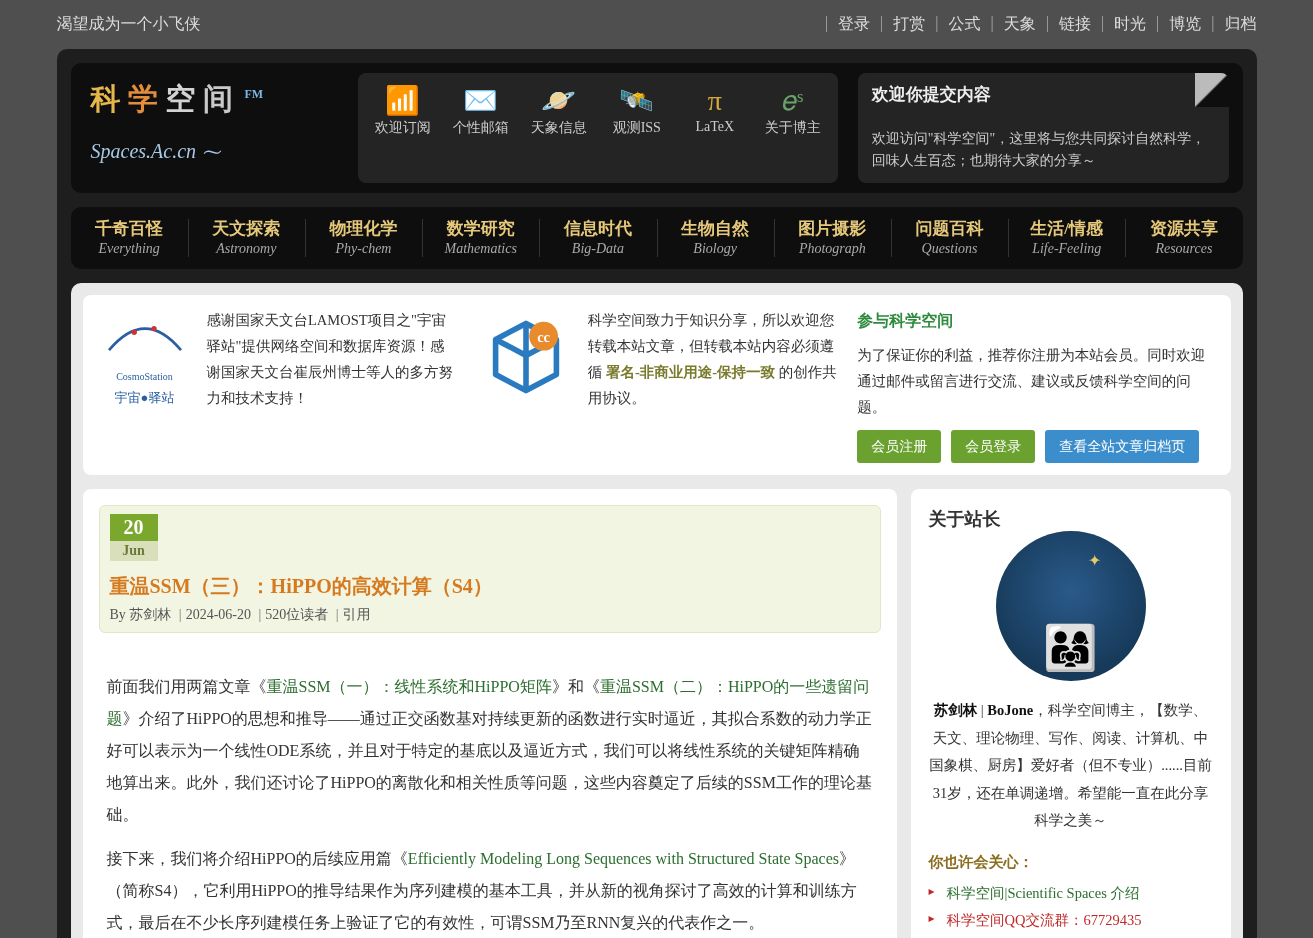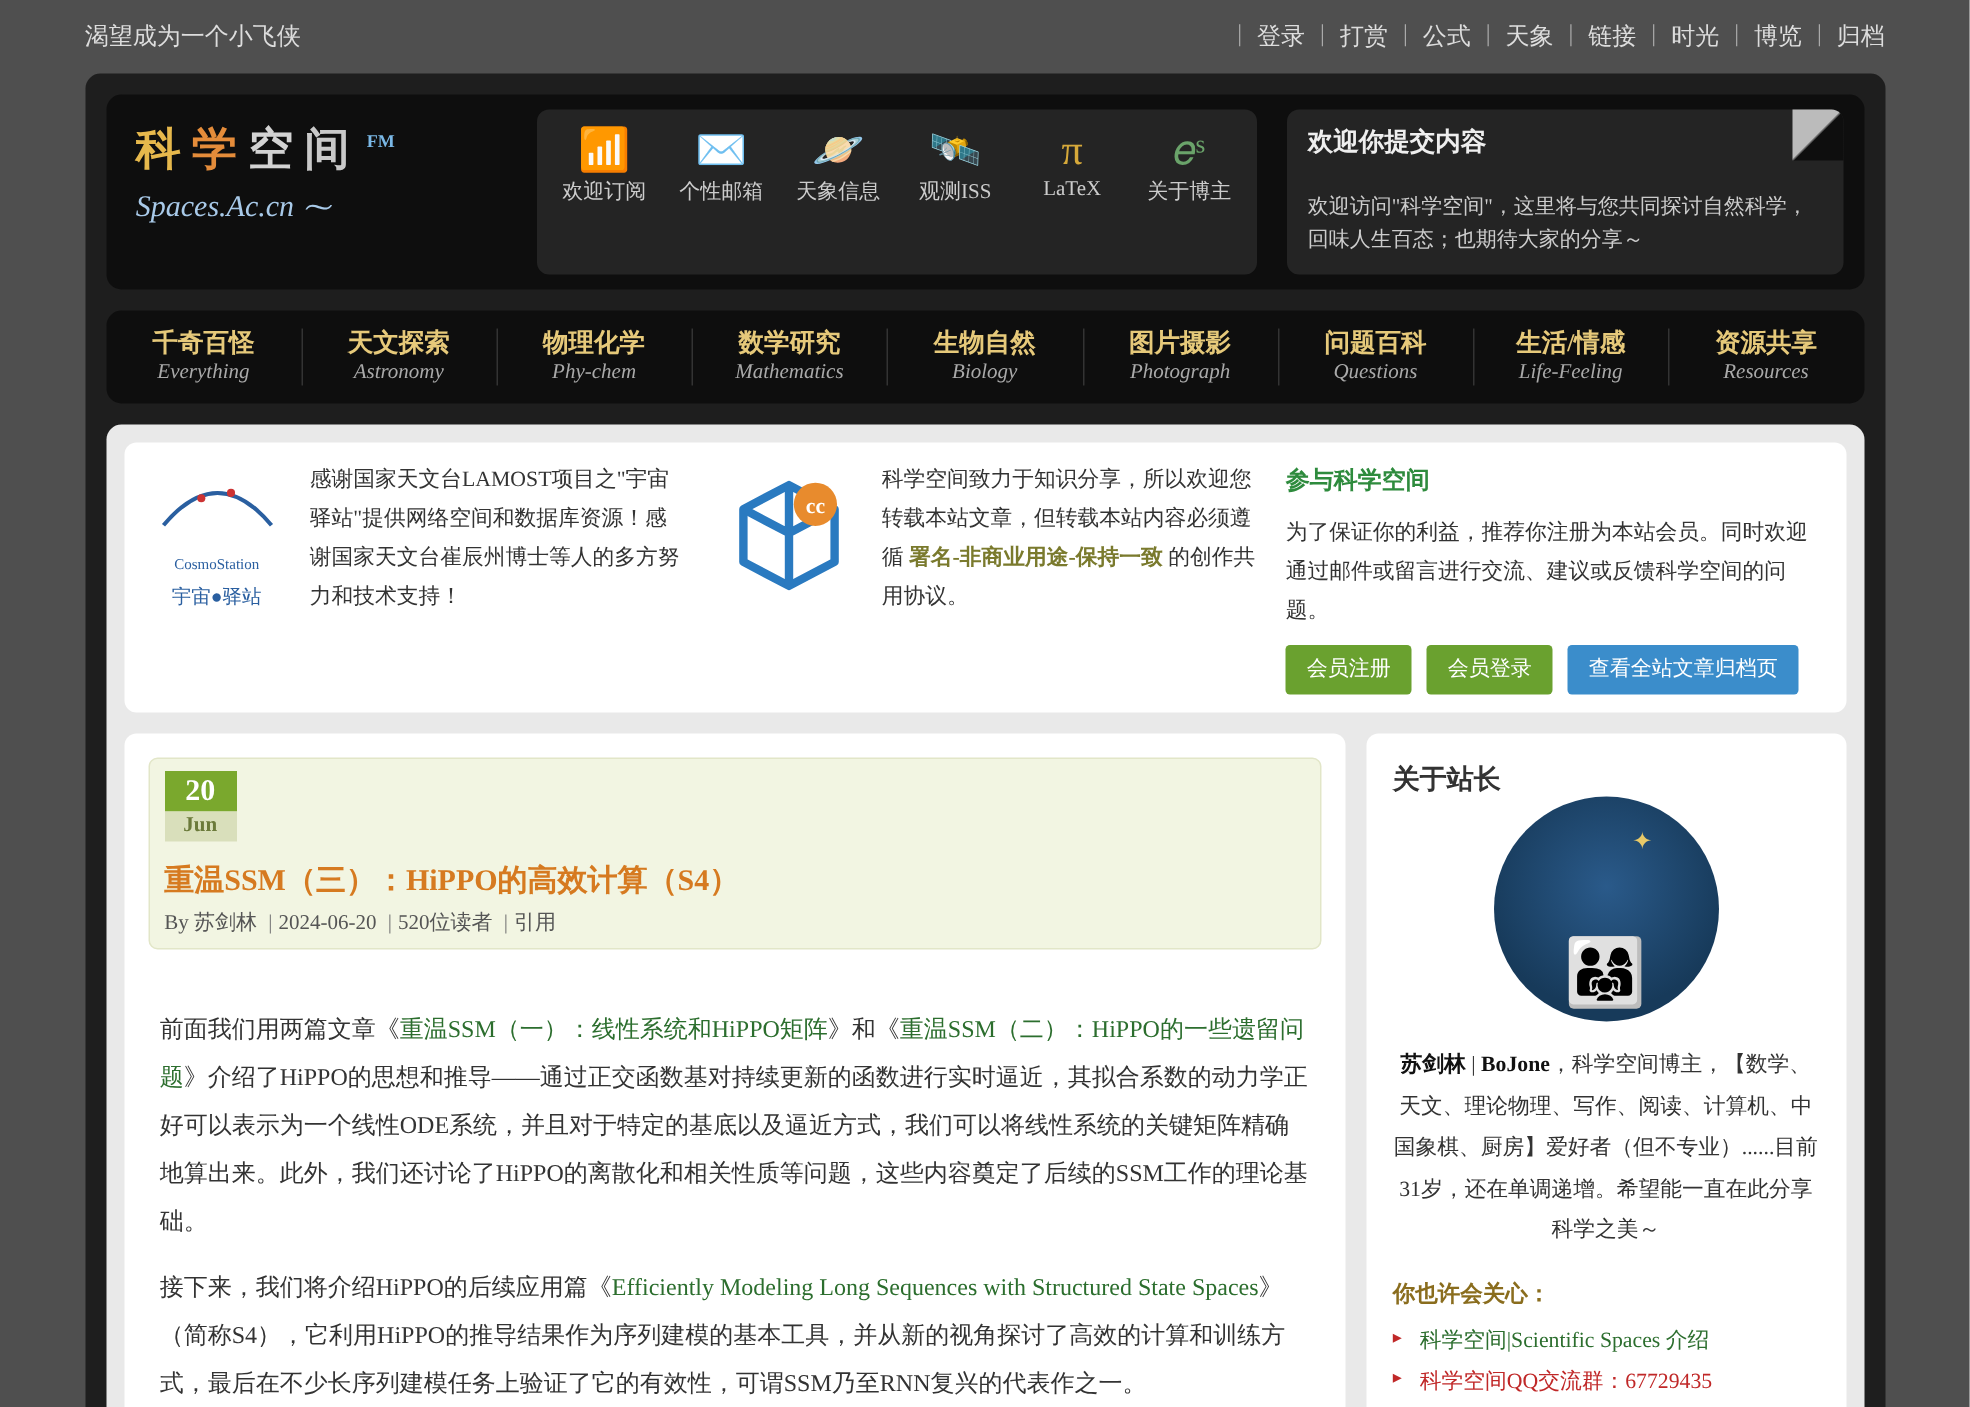--- a/index.html
+++ b/index.html
@@ -7,21 +7,21 @@
 .wrap { width:1200px; margin:0 auto; }
 .topbar { display:flex; justify-content:space-between; padding:14px 0; color:#ddd; font-size:16px; }
 .topnav { display:flex; gap:4px; }
 .topnav span.sep { color:#aaa; margin:0 6px; }
 .topnav a { color:#ddd; text-decoration:none; cursor:pointer; }
 .dark { background:#1e1e1e; border-radius:10px 10px 0 0; padding:14px 14px 0 14px; }
 .banner { display:flex; align-items:stretch; background:#0e0e0e; border-radius:10px; padding:10px 14px; gap:20px; position:relative; }
 .logo { width:260px; padding:6px 0 6px 6px; }
 .logo-cn { font-size:30px; font-weight:bold; }
 .logo-cn .c1{color:#e6b84c} .logo-cn .c2{color:#e48c3a} .logo-cn .c3{color:#d2d2d2} .logo-cn .c4{color:#c9c9c9}
-.logo-sub{color:#a8c9e8;font-style:italic;font-family:cursive;font-size:20px;margin-top:3px;display:block}
+.logo-sub{color:#a8c9e8;font-style:italic;font-family:cursive;font-size:20px;margin-top:17px;display:block}
 .fm{color:#7ab8e6;font-size:12px;vertical-align:super;margin-left:4px}
 .icons { flex:1; background:#242424; border-radius:8px; display:flex; padding:10px 6px; justify-content:flex-start; }
 .ic { width:78px; text-align:center; color:#ccc; font-size:14px; cursor:pointer; }
 .ic .glyph { font-size:28px; line-height:36px; display:block; }
 .welcome { width:380px; background:#242424; border-radius:8px; padding:10px 14px; color:#ccc; position:relative; }
 .welcome h3 { color:#eee; font-size:17px; margin-bottom:22px; font-weight:bold; }
 .welcome p { font-size:14px; line-height:1.6; }
 .fold { position:absolute; top:0; right:0; width:34px; height:34px; background:linear-gradient(135deg,#bbb 0%,#bbb 48%,#0e0e0e 52%); border-top-right-radius:8px;}
 .mainnav { background:#0e0e0e; border-radius:10px; margin-top:14px; display:flex; }
 .mainnav a { flex:1; text-align:center; padding:10px 0 12px; color:#bbb; position:relative; cursor:pointer; }
@@ -137,20 +137,21 @@
         <h3>欢迎你提交内容</h3>
         <p>欢迎访问"科学空间"，这里将与您共同探讨自然科学，回味人生百态；也期待大家的分享～</p>
       </div>
     </div>
 
     <div class="mainnav" id="mainnav">
         <a><span class="cn">千奇百怪</span><span class="en">Everything</span></a>
         <a><span class="cn">天文探索</span><span class="en">Astronomy</span></a>
         <a><span class="cn">物理化学</span><span class="en">Phy-chem</span></a>
         <a><span class="cn">数学研究</span><span class="en">Mathematics</span></a>
+        <a><span class="cn">信息时代</span><span class="en">Big-Data</span></a>
         <a><span class="cn">生物自然</span><span class="en">Biology</span></a>
         <a><span class="cn">图片摄影</span><span class="en">Photograph</span></a>
         <a><span class="cn">问题百科</span><span class="en">Questions</span></a>
         <a><span class="cn">生活/情感</span><span class="en">Life-Feeling</span></a>
         <a><span class="cn">资源共享</span><span class="en">Resources</span></a>
       </div>
 
     <div class="light">
       <div class="introw">
         <div>

